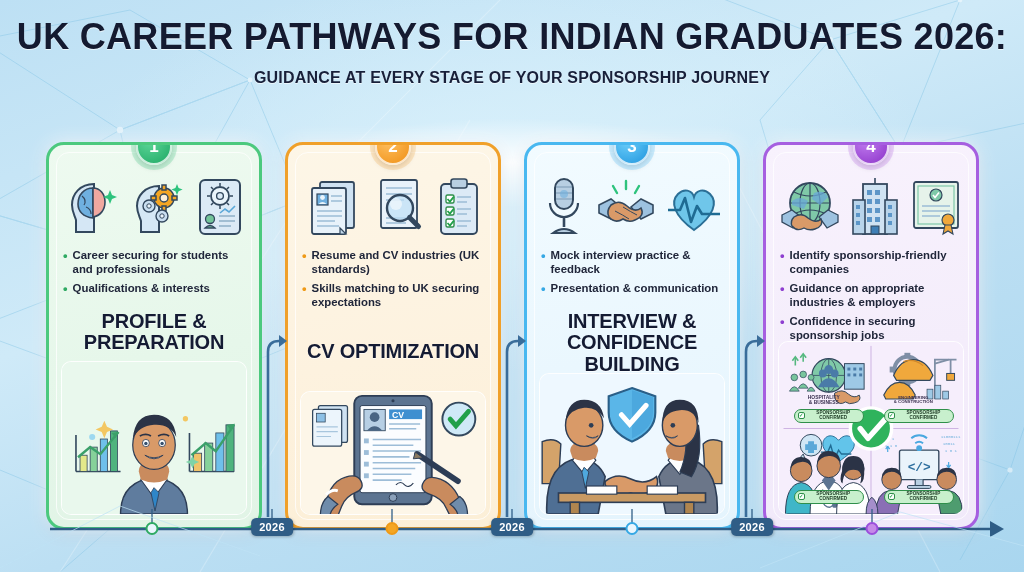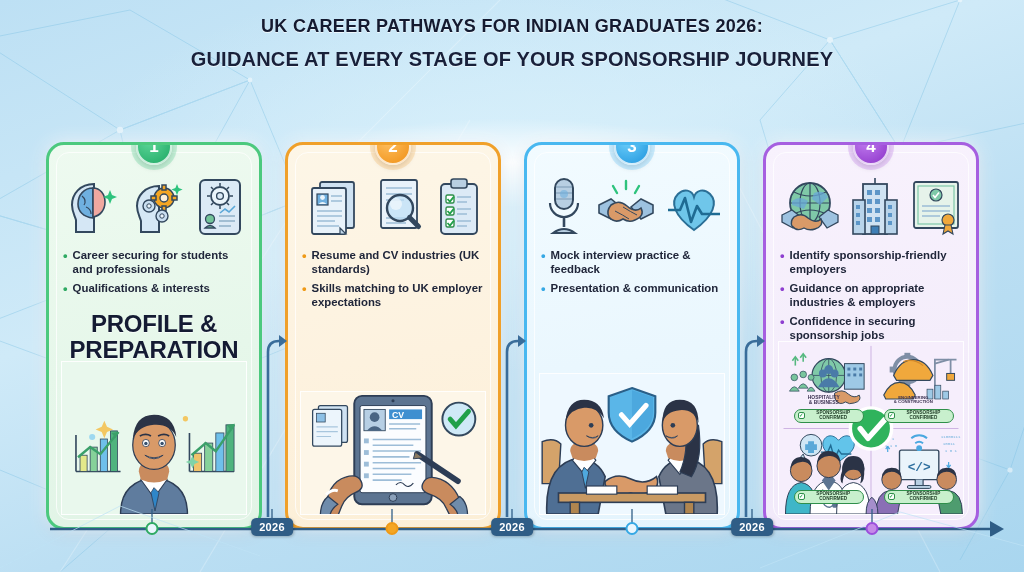--- a/index.html
+++ b/index.html
@@ -21,26 +21,26 @@
   #bg-net { position:absolute; inset:0; opacity:.55; }
   #bg-glow {
     position:absolute; left:50%; top:118px; transform:translateX(-50%);
     width:420px; height:90px; border-radius:50%;
     background:radial-gradient(ellipse at center, rgba(255,255,255,.95) 0%, rgba(255,255,255,0) 70%);
   }
 
   
   #header { position:absolute; top:16px; left:0; width:1024px; text-align:center; z-index:5; }
   .h-title {
-    font-size:18px; font-weight:bold; letter-spacing:.3px;
+    font-size:36px; font-weight:bold; letter-spacing:.3px;
     color:#141a30; line-height:1.16;
     text-shadow:0 1px 0 rgba(255,255,255,.65);
   }
   .h-sub {
-    margin-top:11px; font-size:20px; font-weight:bold;
+    margin-top:11px; font-size:16px; font-weight:bold;
     letter-spacing:.2px; color:#18203a;
     text-shadow:0 1px 0 rgba(255,255,255,.6);
   }
 
   
   #cards { position:absolute; top:142px; left:0; width:1024px; height:390px; z-index:4; }
   .card {
     position:absolute; top:0; width:216px; height:388px;
     border-radius:18px; border:3px solid #ccc;
     overflow:hidden;
@@ -78,30 +78,30 @@
   .bullet {
     display:flex; gap:5px; font-size:11.4px; line-height:1.22;
     color:#20263a; font-weight:bold; margin-bottom:5px;
   }
   .bullet .dot { flex:none; font-size:13px; line-height:1.05; }
   .c1 .dot{color:#2faa63;} .c2 .dot{color:#ef9a17;} .c3 .dot{color:#36a8e4;} .c4 .dot{color:#8e3fd0;}
 
   .card-title {
     position:absolute; left:8px; right:8px;
     text-align:center; font-weight:bold; color:#141b33;
-    font-size:24px; line-height:1.07; letter-spacing:-.2px;
+    font-size:20px; line-height:1.07; letter-spacing:-.2px;
     text-shadow:0 1px 0 rgba(255,255,255,.7);
   }
   .c1 .card-title { top:166px; }
   .c2 .card-title { top:196px; }
   .c3 .card-title { top:166px; }
 
   .illus {
     position:absolute; left:12px; right:12px; bottom:12px;
-    border-radius:0; overflow:hidden;
+    border-radius:10px; overflow:hidden;
     border:1.5px solid rgba(255,255,255,.9);
   }
   .c1 .illus { top:216px; background:linear-gradient(180deg,#eafaee,#e3f6e9); }
   .c2 .illus { top:246px; background:linear-gradient(180deg,#fdf5e6,#fbefd9); }
   .c3 .illus { top:228px; background:linear-gradient(180deg,#eef9ff,#e3f3fd); }
   .c4 .illus { top:196px; background:linear-gradient(180deg,#f7f0fd,#f2e9fb); }
 
   .conf-badge {
     position:absolute; display:flex; align-items:center; gap:2px;
     background:#c8f0cd; border:1.2px solid #2f8f4a; border-radius:9px;
@@ -336,24 +336,25 @@
       </svg>
     </div>
 
     <div class="bullets">
       <div class="bullet">
         <span class="dot">•</span>
         <span>Resume and CV industries (UK standards)</span>
       </div>
       <div class="bullet">
         <span class="dot">•</span>
-        <span>Skills matching to UK employer expectations</span>
-      </div>
-    </div>
-
+        <span>Skills matching to UK securing expectations</span>
+      </div>
+    </div>
+
+    <div class="card-title">CV OPTIMIZATION</div>
 
     <div class="illus">
       <svg width="100%" height="100%" viewBox="0 0 190 130" preserveAspectRatio="xMidYMid slice">
         <rect width="190" height="130" fill="#fdf6e8"></rect>
         <g>
           <rect x="18" y="16" width="30" height="38" rx="2" fill="#cfe2f2" stroke="#33485e" stroke-width="1.3"></rect>
           <rect x="12" y="20" width="30" height="38" rx="2" fill="#ecf5fc" stroke="#33485e" stroke-width="1.3"></rect>
           <rect x="16" y="24" width="9" height="9" fill="#8cc0e6" stroke="#33485e" stroke-width=".8"></rect>
           <g stroke="#a8c6dd" stroke-width="1.2">
               <path d="M16 38 h22 M16 43 h22 M16 48 h15"></path>
@@ -438,20 +439,21 @@
       <div class="bullet">
         <span class="dot">•</span>
         <span>Mock interview practice &amp; feedback</span>
       </div>
       <div class="bullet">
         <span class="dot">•</span>
         <span>Presentation &amp; communication</span>
       </div>
     </div>
 
+    <div class="card-title">INTERVIEW &amp; CONFIDENCE BUILDING</div>
 
     <div class="illus">
       <svg width="100%" height="100%" viewBox="0 0 190 120" preserveAspectRatio="xMidYMid slice">
         <rect width="190" height="120" fill="#eef8ff"></rect>
         <g>
           <path d="M95 12 l20 7 v14 q0 16 -20 25 q-20 -9 -20 -25 v-14Z" fill="#5ab6e8" stroke="#2a5f88" stroke-width="1.8"></path>
           <path d="M95 14 l18 6 v13 q0 14 -18 22Z" fill="#3e9ad4" opacity=".5"></path>
           <path d="M86 35 l7 8 14 -16" stroke="#ffffff" stroke-width="4.4" fill="none" stroke-linecap="round"></path>
         </g>
         <g>
@@ -542,21 +544,21 @@
           <path d="M12 28 h28 M12 33 h28 M12 38 h18"></path>
         </g>
         <circle cx="38" cy="42" r="6" fill="#f0a83c" stroke="#33485e" stroke-width="1.2"></circle>
         <path d="M35 47 l-2 9 5-3 5 3 -2-9Z" fill="#f0a83c" stroke="#33485e" stroke-width="1.1"></path>
       </svg>
     </div>
 
     <div class="bullets">
       <div class="bullet">
         <span class="dot">•</span>
-        <span>Identify sponsorship-friendly employers</span>
+        <span>Identify sponsorship-friendly companies</span>
       </div>
       <div class="bullet">
         <span class="dot">•</span>
         <span>Guidance on appropriate industries &amp; employers</span>
       </div>
       <div class="bullet">
         <span class="dot">•</span>
         <span>Confidence in securing sponsorship jobs</span>
       </div>
     </div>

